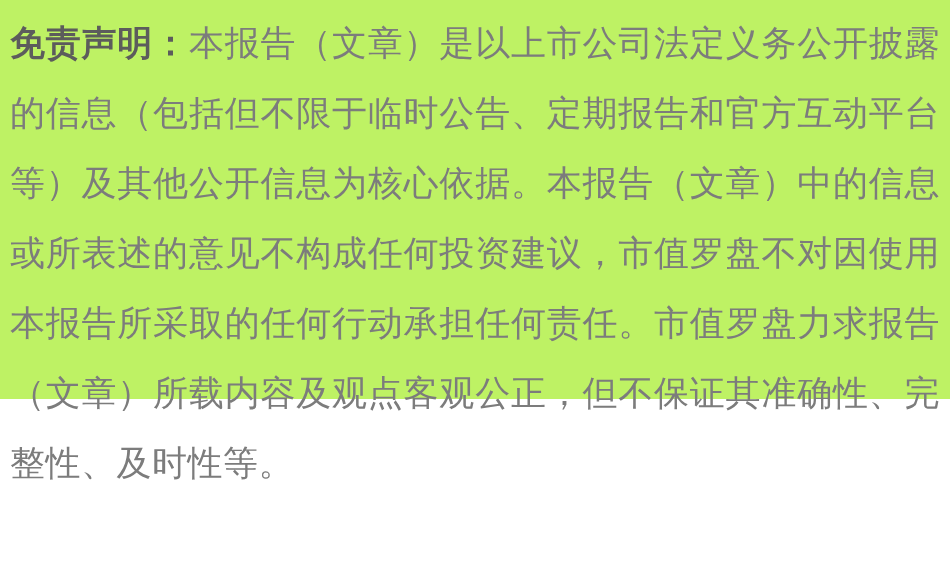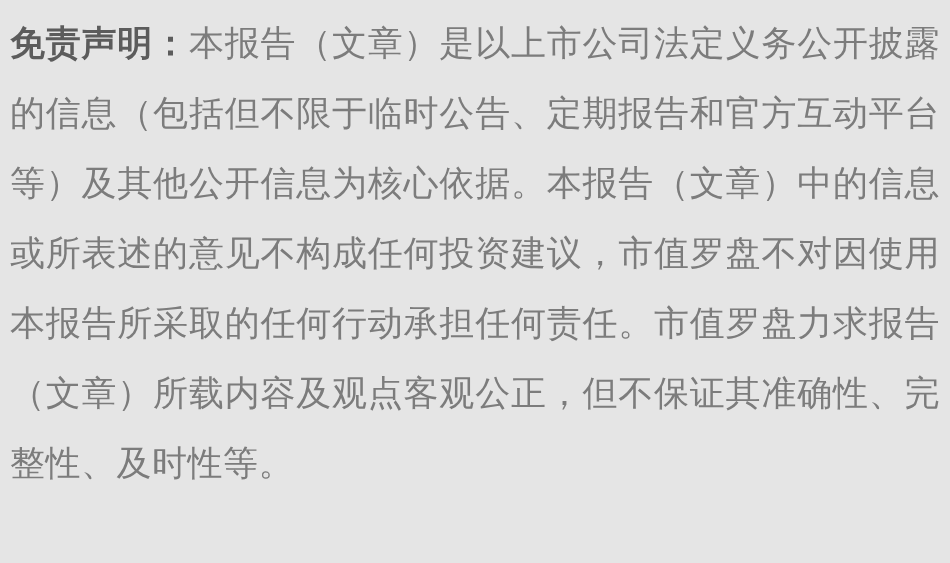--- a/index.html
+++ b/index.html
@@ -9,23 +9,23 @@
   body {
     width: 950px;
     height: 563px;
     background: #ffffff;
     font-family: "Liberation Sans", sans-serif;
     overflow: hidden;
   }
   .disclaimer-block {
     box-sizing: border-box;
     width: 950px;
-    height: 563px;
+    height: 399px;
     padding: 8px 10px 0 10px;
-    background: #e5e5e5;
+    background: #bef264;
   }
   .disclaimer-paragraph {
     margin: 0;
     font-size: 35px;
     line-height: 70px;
     color: #7c7c7c;
     letter-spacing: 0.5px;
     text-align: justify;
     text-justify: inter-ideograph;
     word-break: break-all;

